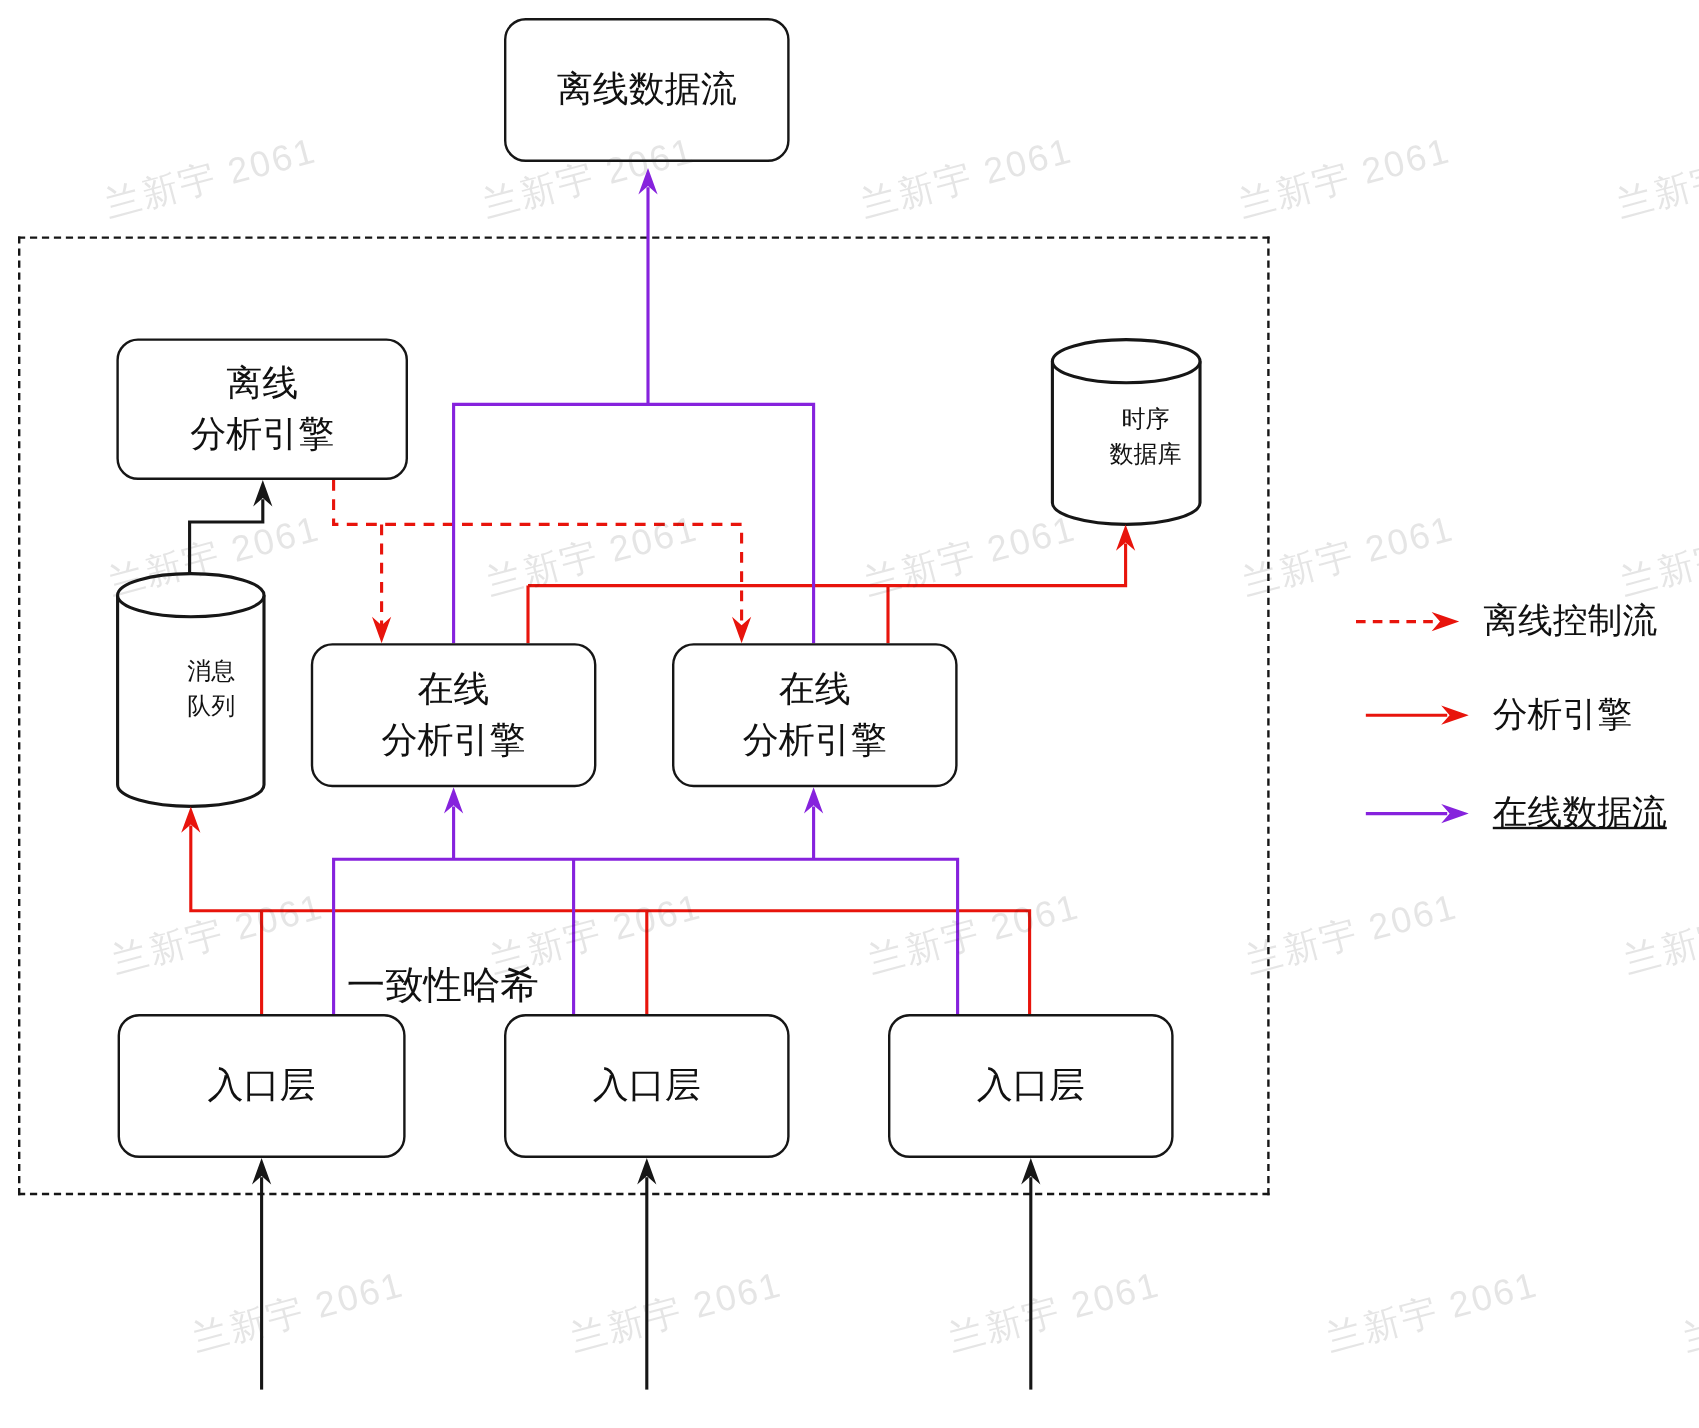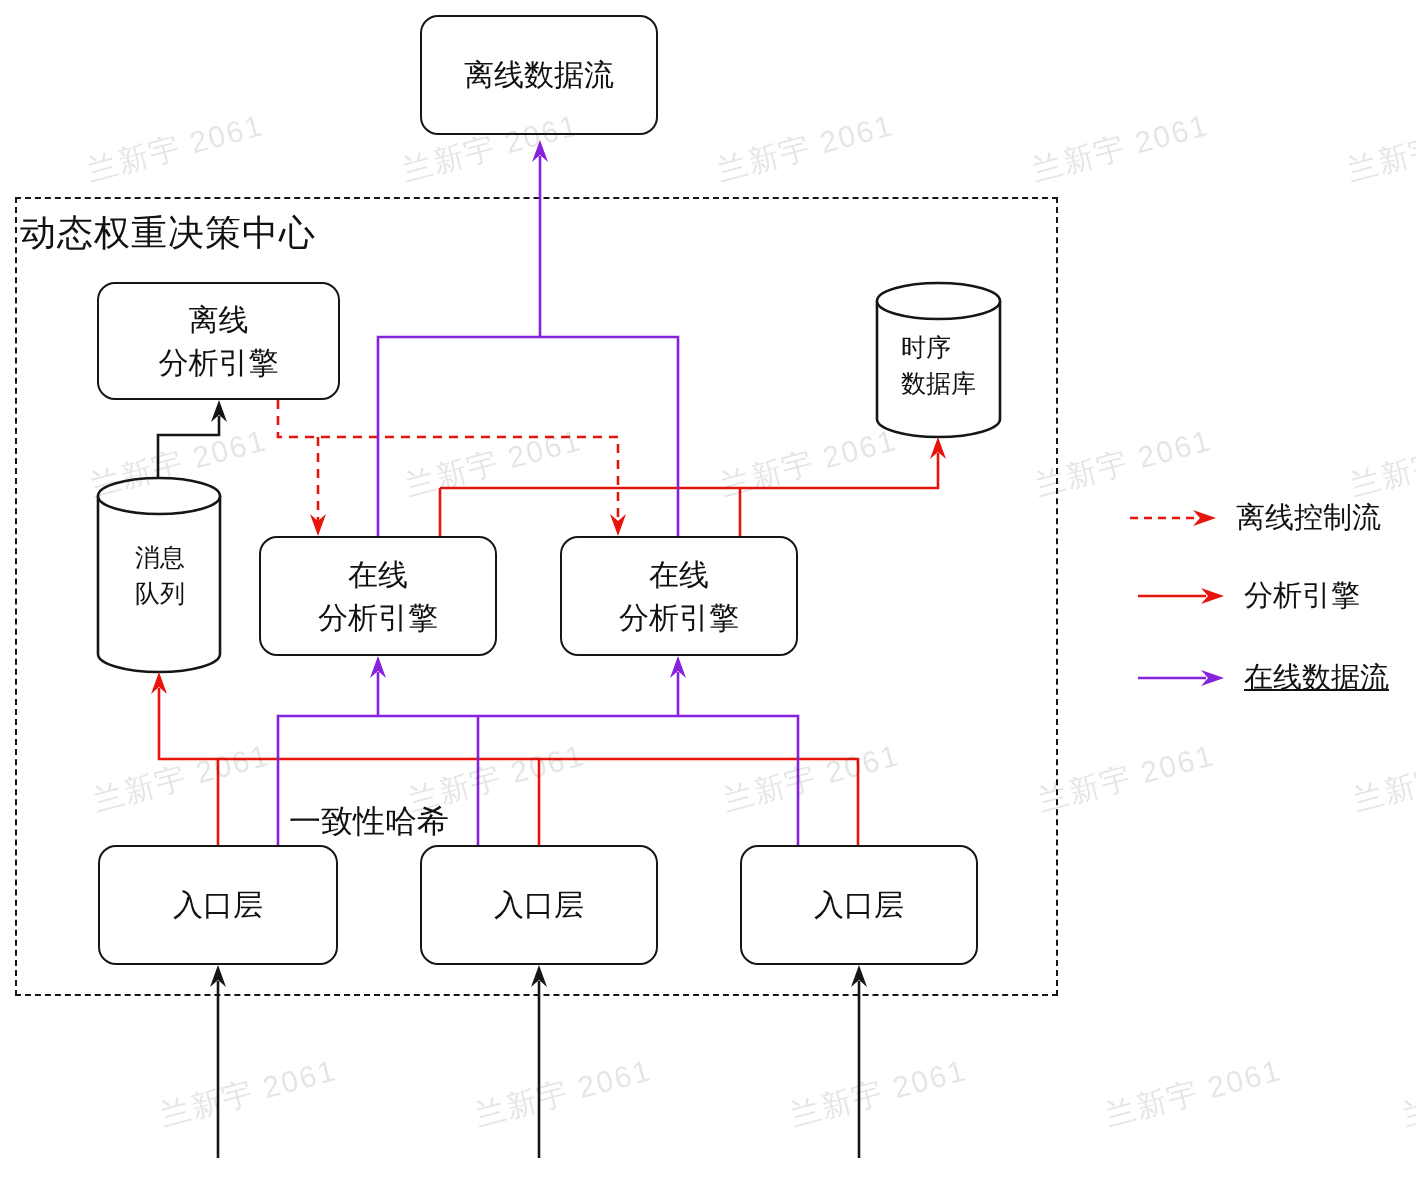--- a/index.html
+++ b/index.html
@@ -18,41 +18,40 @@
   
   .node{
     position:absolute;z-index:2;box-sizing:border-box;background:#fff;
     border:2.6px solid #161616;border-radius:18px;
     display:flex;align-items:center;justify-content:center;text-align:center;
     font-size:30px;line-height:1.45;white-space:pre-line;
   }
   
   .cyl-label{
     position:absolute;z-index:2;display:flex;align-items:center;justify-content:center;
-    font-size:25px;line-height:1.45;white-space:pre-line;background:transparent;
+    text-align:center;font-size:20px;line-height:1.45;white-space:pre-line;background:transparent;padding-left:16px;
   }
   .container-box{
     position:absolute;z-index:0;box-sizing:border-box;
     border:2.5px dashed #161616;background:transparent;
   }
   .container-title{
     position:absolute;z-index:3;font-size:36px;letter-spacing:1px;white-space:nowrap;
   }
   .free-label{position:absolute;z-index:3;font-size:32px;white-space:nowrap;}
   .legend{position:absolute;z-index:3;}
   .legend-row{position:absolute;display:flex;align-items:center;height:30px;}
   .legend-row .lbl{font-size:29px;margin-left:20px;white-space:nowrap;}
 </style>
 </head>
 <body>
 
 <div class="canvas">
 
   <div class="container-box" style="left:15px;top:197px;width:1043px;height:799px;"></div>
-  <div class="container-title" style="left:20px;top:209px;">动态权重决策中心</div>
 
   <svg class="wires" width="1416" height="1190" viewBox="0 0 1416 1190">
 
     <g fill="#ffffff" stroke="#161616" stroke-width="2.6">
       <path d="M877,301 V419 A61.5 18 0 0 0 1000,419 V301"></path>
       <ellipse cx="938.5" cy="301" rx="61.5" ry="18"></ellipse>
     </g>
 
     <g fill="#ffffff" stroke="#161616" stroke-width="2.6">
       <path d="M98,496 V654 A61 18 0 0 0 220,654 V496"></path>

